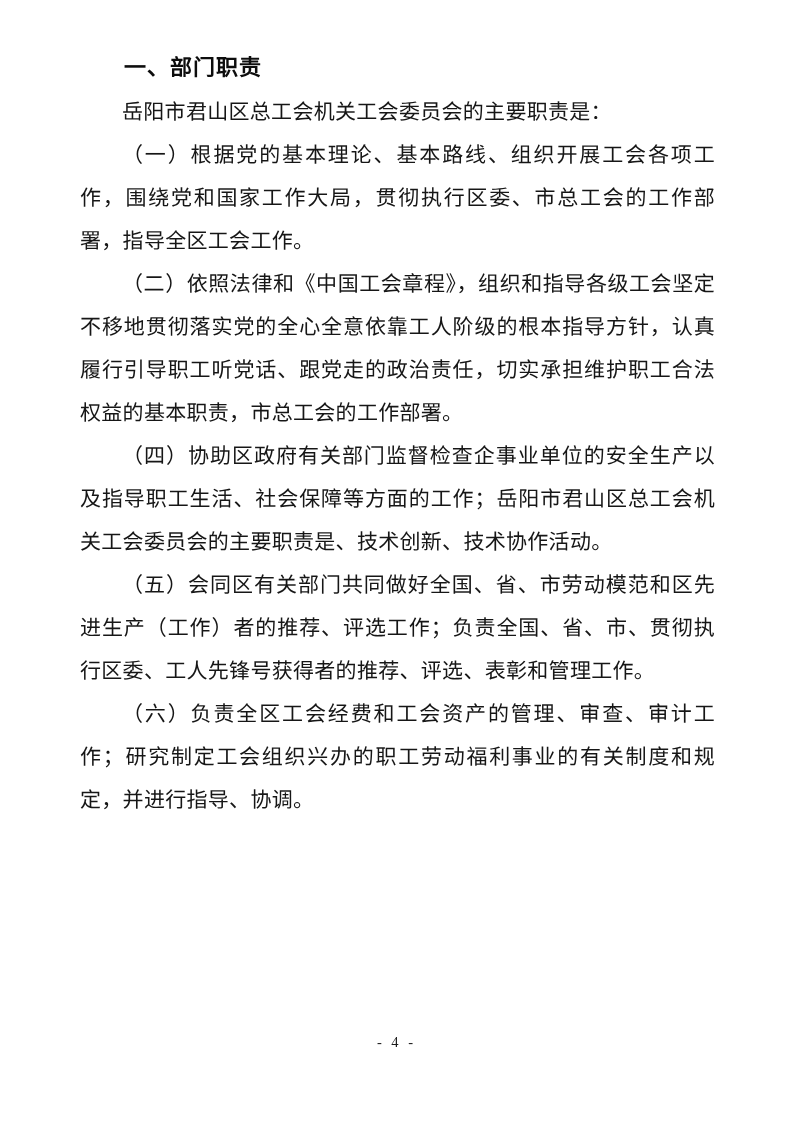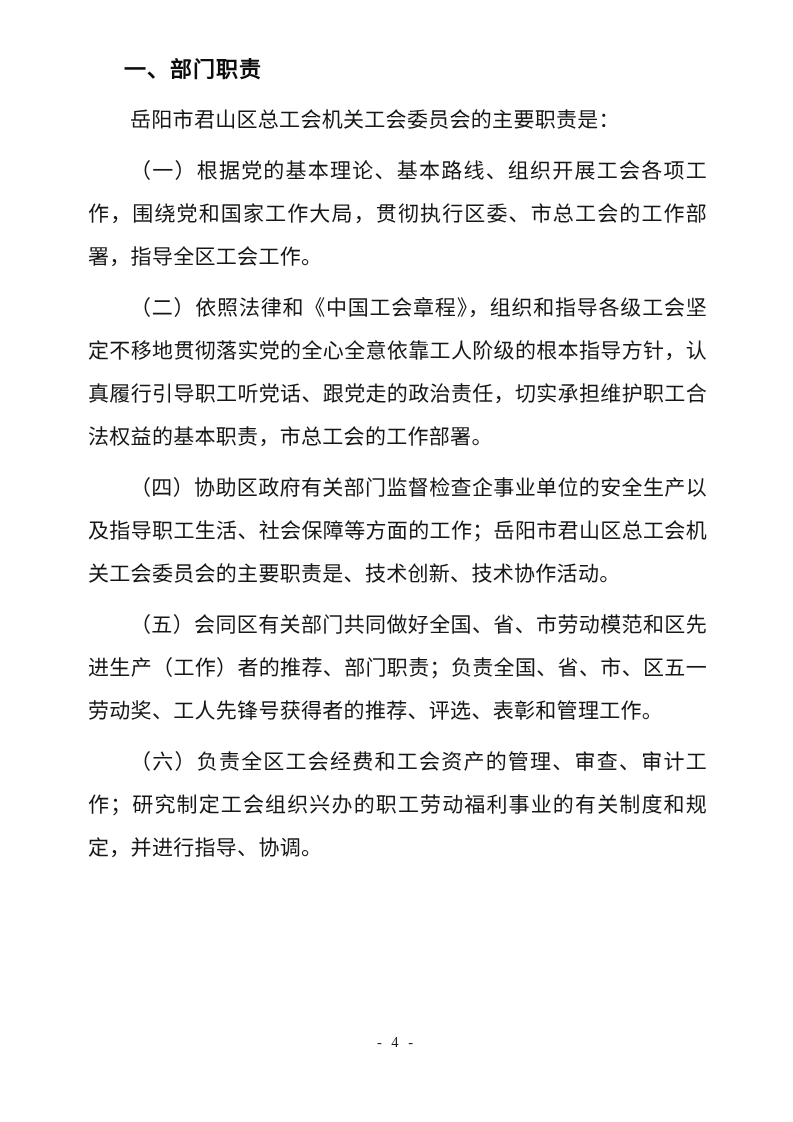--- a/index.html
+++ b/index.html
@@ -21,30 +21,30 @@
     top: 48px;
     width: 635px;
     font-family: "Liberation Serif", "DejaVu Serif", serif;
     font-size: 21px;
     line-height: 43px;
     text-align: justify;
     text-justify: inter-ideograph;
   }
   .doc-title {
     margin: 0;
-    font-family: Liberation Serif, serif;
+    font-family: Liberation Mono, monospace;
     font-weight: 700;
     font-size: 22px;
     line-height: 43px;
     text-indent: 2em;
     letter-spacing: 1px;
     color: #0d0d0d;
   }
   .doc-para {
-    margin: 8px;
+    margin: 0;
     text-indent: 2em;
     letter-spacing: 0.3px;
     word-break: break-all;
   }
   .doc-footer {
     position: absolute;
     left: 0;
     top: 1032px;
     width: 100%;
     text-align: center;
@@ -58,20 +58,20 @@
 </head>
 <body>
 
 <div class="page">
   <div class="doc-body">
     <h2 class="doc-title">一、部门职责</h2>
     <p class="doc-para">岳阳市君山区总工会机关工会委员会的主要职责是：</p>
     <p class="doc-para">（一）根据党的基本理论、基本路线、组织开展工会各项工作，围绕党和国家工作大局，贯彻执行区委、市总工会的工作部署，指导全区工会工作。</p>
     <p class="doc-para">（二）依照法律和《中国工会章程》，组织和指导各级工会坚定不移地贯彻落实党的全心全意依靠工人阶级的根本指导方针，认真履行引导职工听党话、跟党走的政治责任，切实承担维护职工合法权益的基本职责，市总工会的工作部署。</p>
     <p class="doc-para">（四）协助区政府有关部门监督检查企事业单位的安全生产以及指导职工生活、社会保障等方面的工作；岳阳市君山区总工会机关工会委员会的主要职责是、技术创新、技术协作活动。</p>
-    <p class="doc-para">（五）会同区有关部门共同做好全国、省、市劳动模范和区先进生产（工作）者的推荐、部门职责；负责全国、省、市、区五一劳动奖、工人先锋号获得者的推荐、评选、表彰和管理工作。</p>
+    <p class="doc-para">（五）会同区有关部门共同做好全国、省、市劳动模范和区先进生产（工作）者的推荐、评选工作；负责全国、省、市、贯彻执行区委、工人先锋号获得者的推荐、评选、表彰和管理工作。</p>
     <p class="doc-para">（六）负责全区工会经费和工会资产的管理、审查、审计工作；研究制定工会组织兴办的职工劳动福利事业的有关制度和规定，并进行指导、协调。</p>
   </div>
 
   <div class="doc-footer">
     <span>- 4 -</span>
   </div>
 </div>
 
 </body></html>

